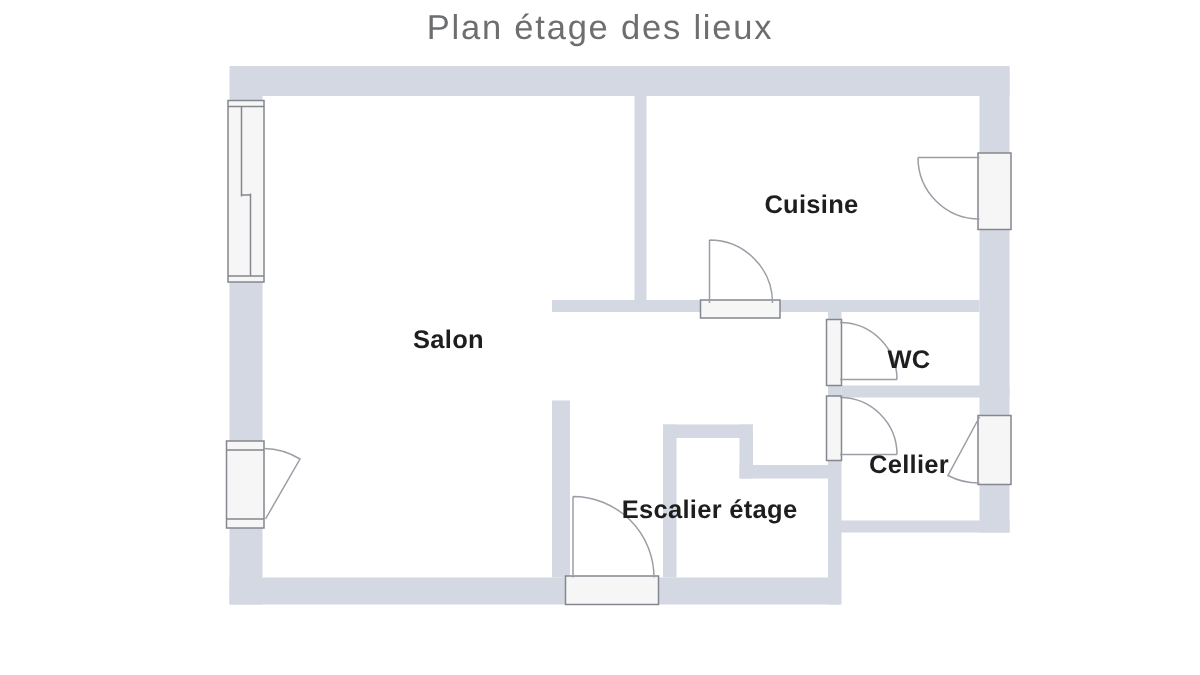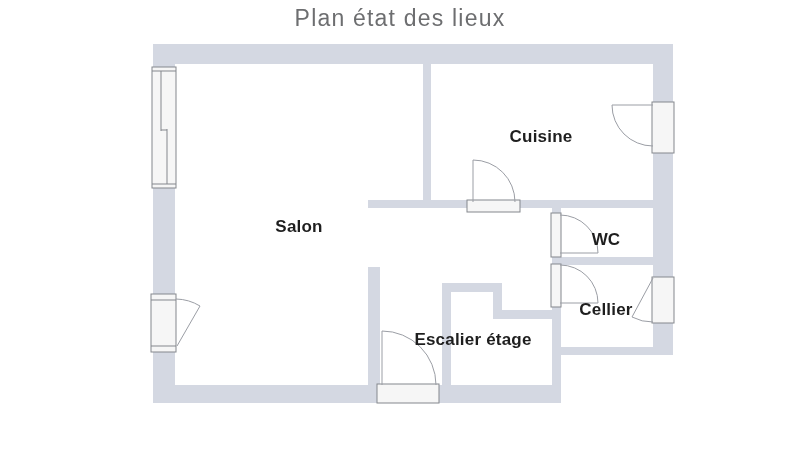--- a/index.html
+++ b/index.html
@@ -19,21 +19,21 @@
     font-family:"Liberation Sans",sans-serif;
     font-weight:bold;font-size:17px;fill:#1e1e1e;
     text-anchor:middle;letter-spacing:.2px;
   }
 </style>
 </head>
 <body>
 
 <div class="stage">
 
-  <div class="plan-title">Plan état des lieux</div>
+  <div class="plan-title">Plan étage des lieux</div>
 
   <svg class="plan-svg" width="800" height="450" viewBox="0 0 800 450">
 
     <g>
       <rect class="wall" x="153" y="44" width="520" height="20"></rect>
       <rect class="wall" x="153" y="64" width="22" height="339"></rect>
       <rect class="wall" x="653" y="44" width="20" height="311"></rect>
       <rect class="wall" x="153" y="385" width="407" height="18"></rect>
       <rect class="wall" x="553" y="347" width="120" height="8"></rect>
       <rect class="wall" x="423" y="64" width="8" height="144"></rect>

